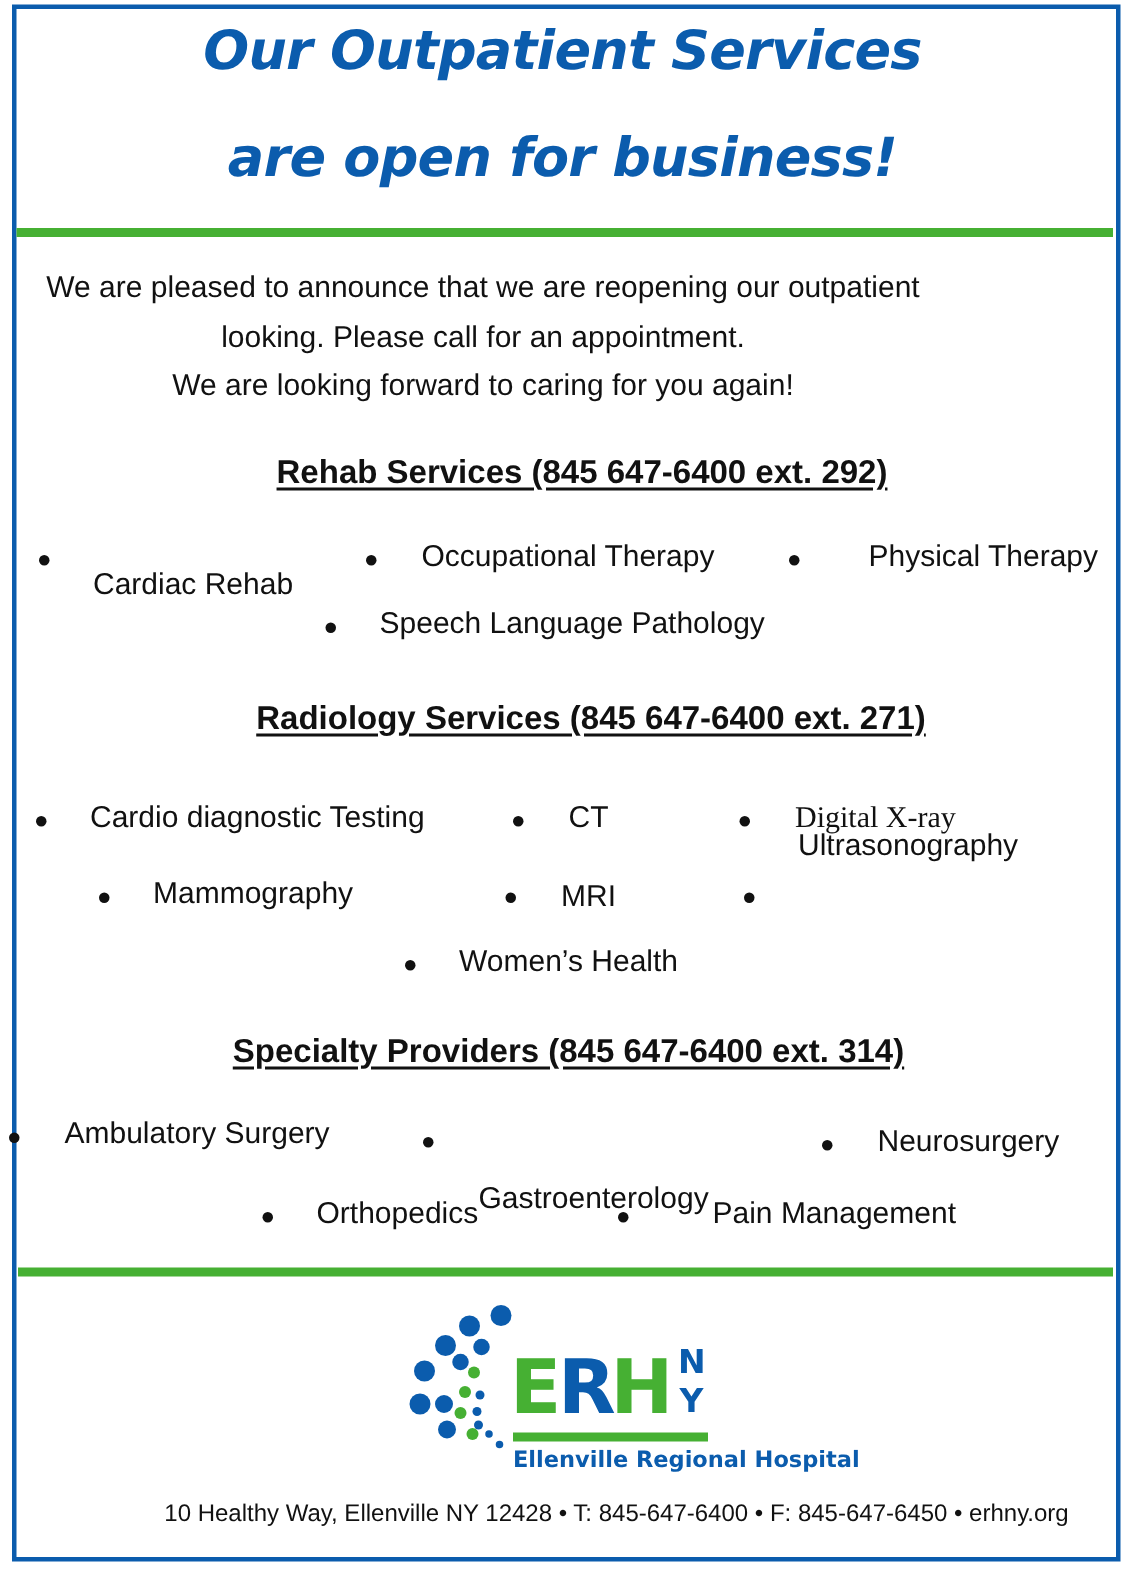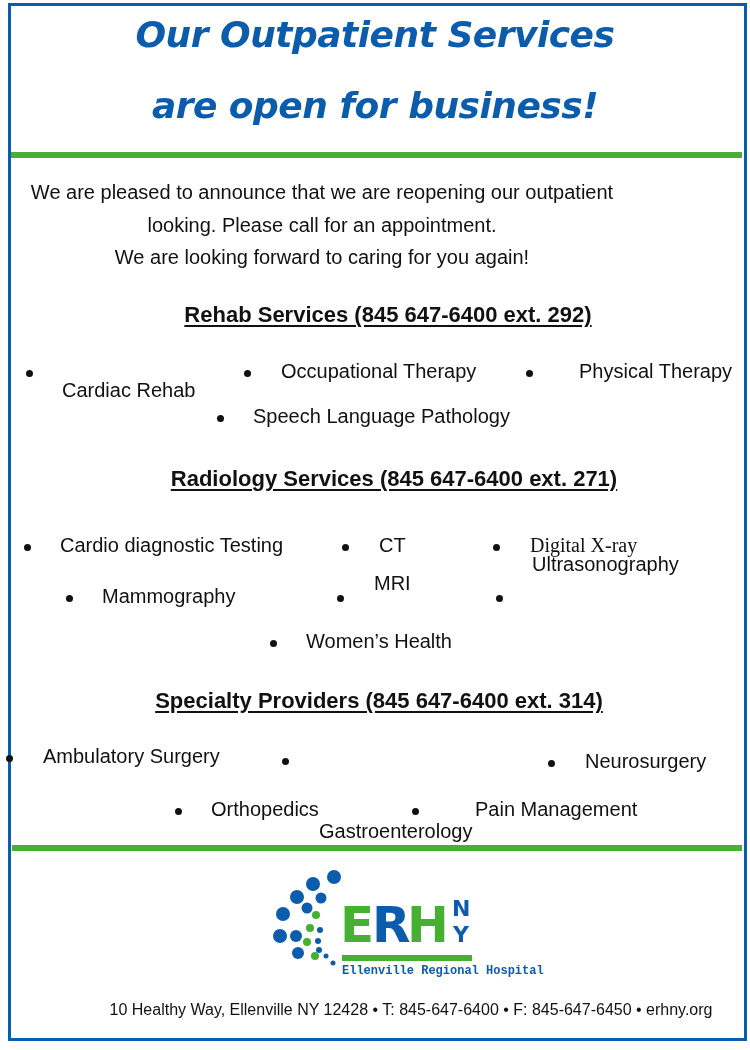--- a/index.html
+++ b/index.html
@@ -48,31 +48,31 @@
 <div class="section-head" style="top:466px; left:19px;">Radiology Services (845 647-6400 ext. 271)</div>
 <span class="bullet" style="left:24px; top:544px;"></span>
 <span class="item" style="left:60px; top:534px;text-align:right;">Cardio diagnostic Testing</span>
 <span class="bullet" style="left:342px; top:544px;"></span>
 <span class="item" style="left:379px; top:534px;">CT</span>
 <span class="bullet" style="left:493px; top:544px;"></span>
 <span class="item" style="left:530px; top:534px;font-family:Liberation Serif, serif;">Digital X-ray</span>
 <span class="bullet" style="left:66px; top:595px;"></span>
 <span class="item" style="left:102px; top:585px;">Mammography</span>
 <span class="bullet" style="left:337px; top:595px;"></span>
-<span class="item" style="left:374px; top:572px;">MRI</span>
+<span class="item" style="left:374px; top:587px;">MRI</span>
 <span class="bullet" style="left:496px; top:595px;"></span>
 <span class="item" style="left:532px; top:553px;">Ultrasonography</span>
 <span class="bullet" style="left:270px; top:640px;"></span>
 <span class="item" style="left:306px; top:630px;">Women’s Health</span>
 
 <div class="section-head" style="top:688px; left:4px;">Specialty Providers (845 647-6400 ext. 314)</div>
 <span class="bullet" style="left:6px; top:755px;"></span>
 <span class="item" style="left:43px; top:745px;">Ambulatory Surgery</span>
 <span class="bullet" style="left:282px; top:758px;"></span>
-<span class="item" style="left:319px; top:788px;margin-top:32px;">Gastroenterology</span>
+<span class="item" style="left:319px; top:788px;">Gastroenterology</span>
 <span class="bullet" style="left:548px; top:760px;"></span>
 <span class="item" style="left:585px; top:750px;text-align:right;">Neurosurgery</span>
 <span class="bullet" style="left:175px; top:808px;"></span>
 <span class="item" style="left:211px; top:798px;text-align:right;">Orthopedics</span>
 <span class="bullet" style="left:412px; top:808px;"></span>
 <span class="item" style="left:475px; top:798px;">Pain Management</span>
 
 <div class="green-rule" style="left:12px; width:730px; top:845px;"></div>
 
 <div style="position:absolute; left:0; top:0; width:750px; height:1050px; pointer-events:none;">
@@ -99,16 +99,16 @@
       <circle cx="307" cy="942" r="4"></circle>
       <circle cx="315" cy="956" r="4"></circle>
     </g>
     <rect x="342" y="955" width="130" height="6" fill="#46b033"></rect>
   </svg>
   <span class="logo-text" style="left:340px; top:896px; font-size:50px; color:#46b033; letter-spacing:-4px;">E</span>
   <span class="logo-text" style="left:372px; top:896px; font-size:50px; color:#0b5cad; letter-spacing:-4px;">R</span>
   <span class="logo-text" style="left:407px; top:896px; font-size:50px; color:#46b033;">H</span>
   <span class="logo-text" style="left:452px; top:896px; font-size:22px; color:#0b5cad;">N</span>
   <span class="logo-text" style="left:453px; top:922px; font-size:22px; color:#0b5cad;">Y</span>
-  <span class="logo-text" style="left:342px; top:964px; font-size:12px; color:#0b5cad;font-family:Liberation Mono, monospace;">Ellenville Regional Hospital</span>
+  <span class="logo-text" style="left:342px; top:964px; font-size:15px; color:#0b5cad;">Ellenville Regional Hospital</span>
 </div>
 
 <div class="footer">10 Healthy Way, Ellenville NY 12428 • T: 845-647-6400 • F:  845-647-6450 • erhny.org</div>
 
 </body></html>

